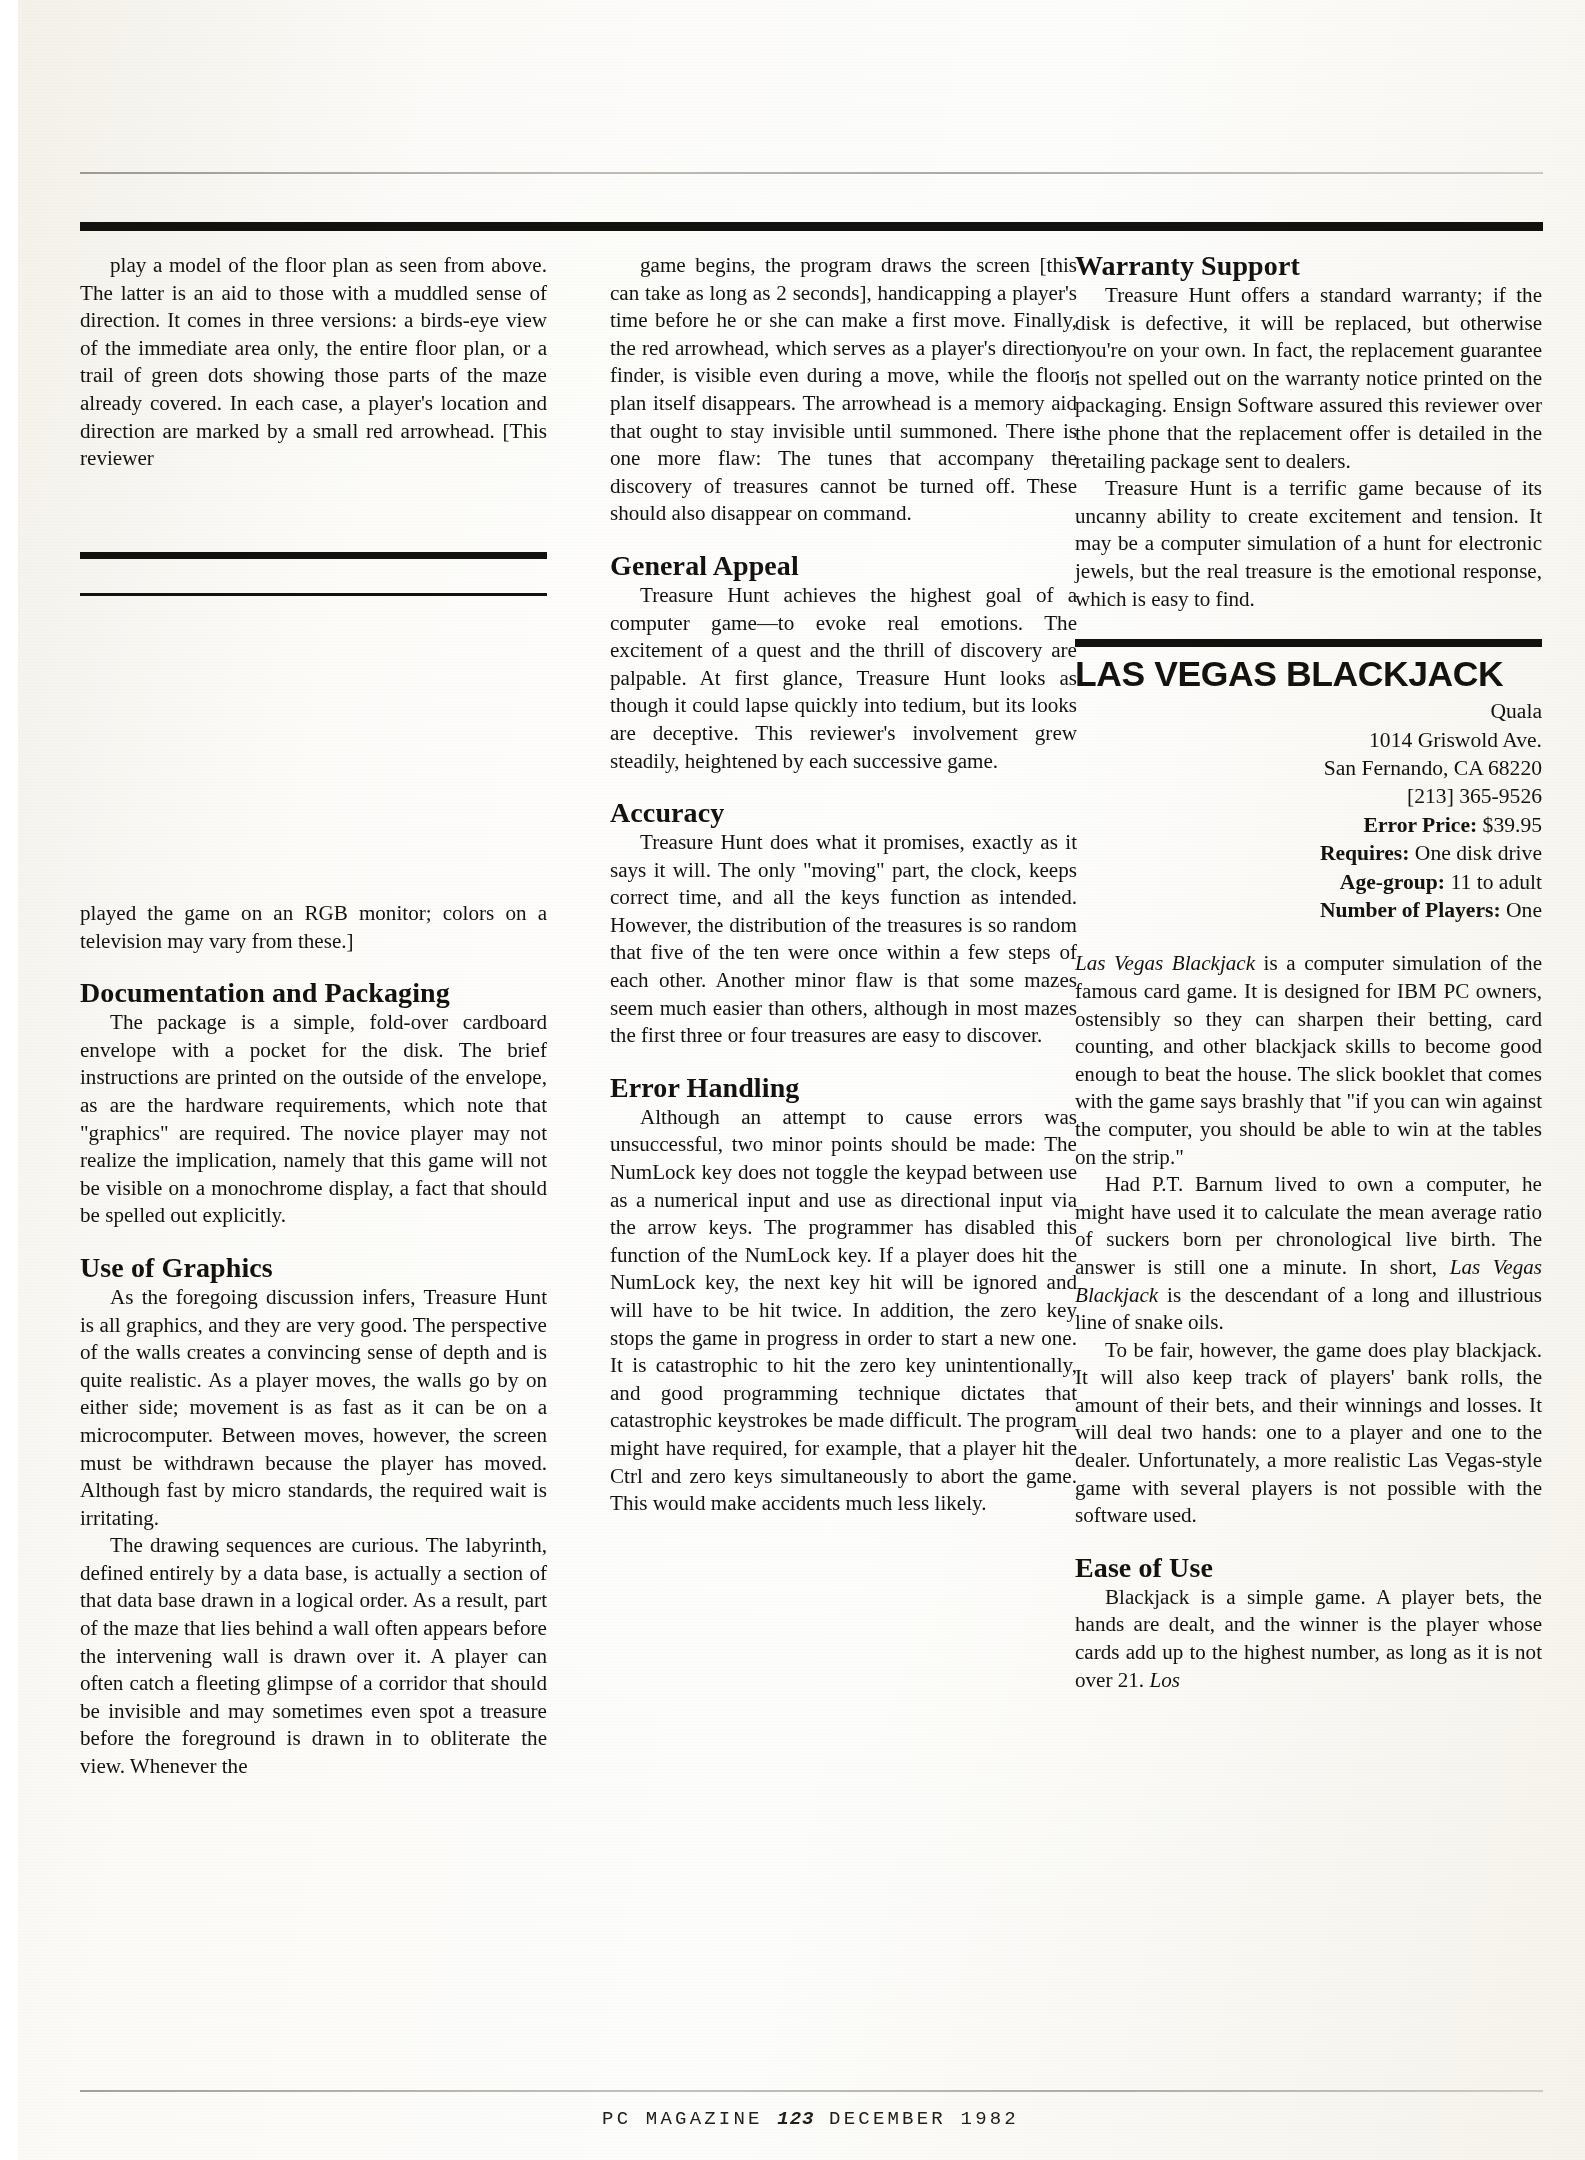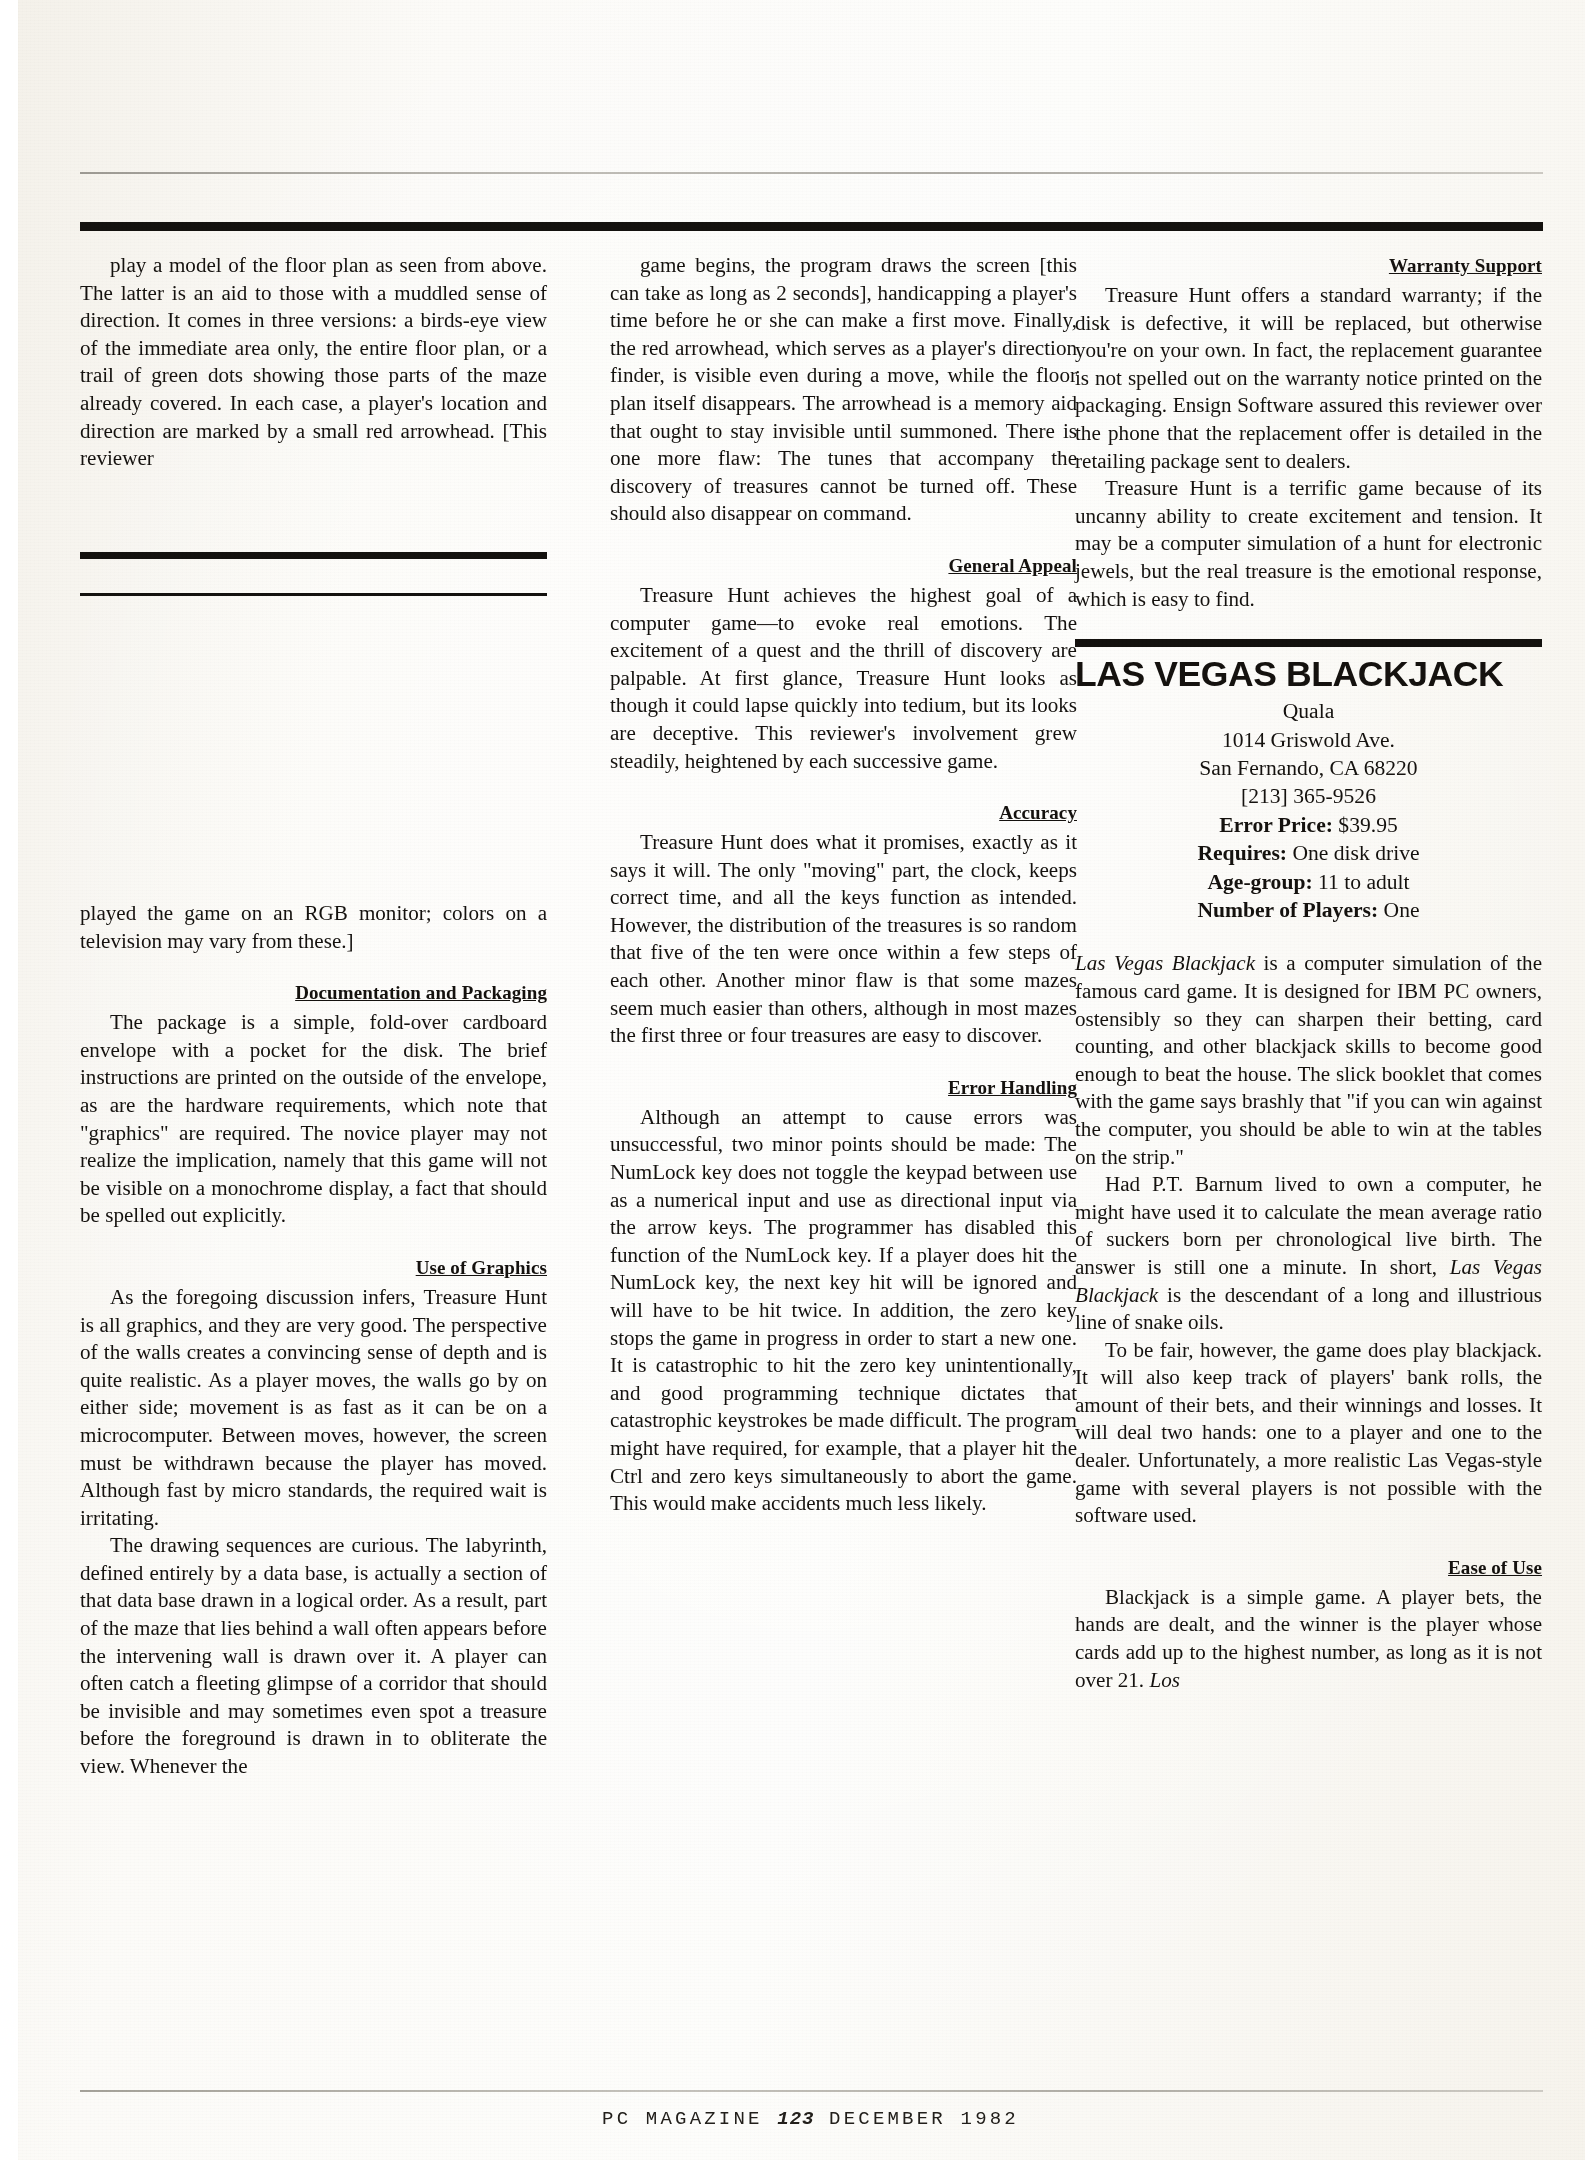--- a/index.html
+++ b/index.html
@@ -82,26 +82,25 @@
   .col-3 { left: 1057px; }
 
   .col p {
     margin: 0;
     text-indent: 30px;
   }
   .col p.noindent { text-indent: 0; }
 
   h3.sec {
     margin: 24px 0 2px 0;
-    font-size: 19px;
+    font-size: 28px;
     line-height: 28px;
     font-weight: bold;
-    text-align: right;
+    text-align: left;
     letter-spacing: 0.1px;
-    text-decoration: underline;
   }
 
   em, i { font-style: italic; }
 
   
   .pullquote {
     position: absolute;
     left: 62px;
     top: 552px;
     width: 467px;
@@ -156,21 +155,21 @@
     line-height: 40px;
     letter-spacing: -0.4px;
     margin: 0 0 3px 0;
     text-align: left;
   }
   .prod-lines {
     text-align: left;
     font-size: 21.6px;
     line-height: 28.4px;
   }
-  .prod-lines div { text-align: center; }
+  .prod-lines div { text-align: right; }
   .prod-lines b { font-weight: bold; }
 
   .prod-gap { height: 26px; }
 
   
   .footer {
     position: absolute;
     left: 0;
     top: 2108px;
     width: 1585px;

